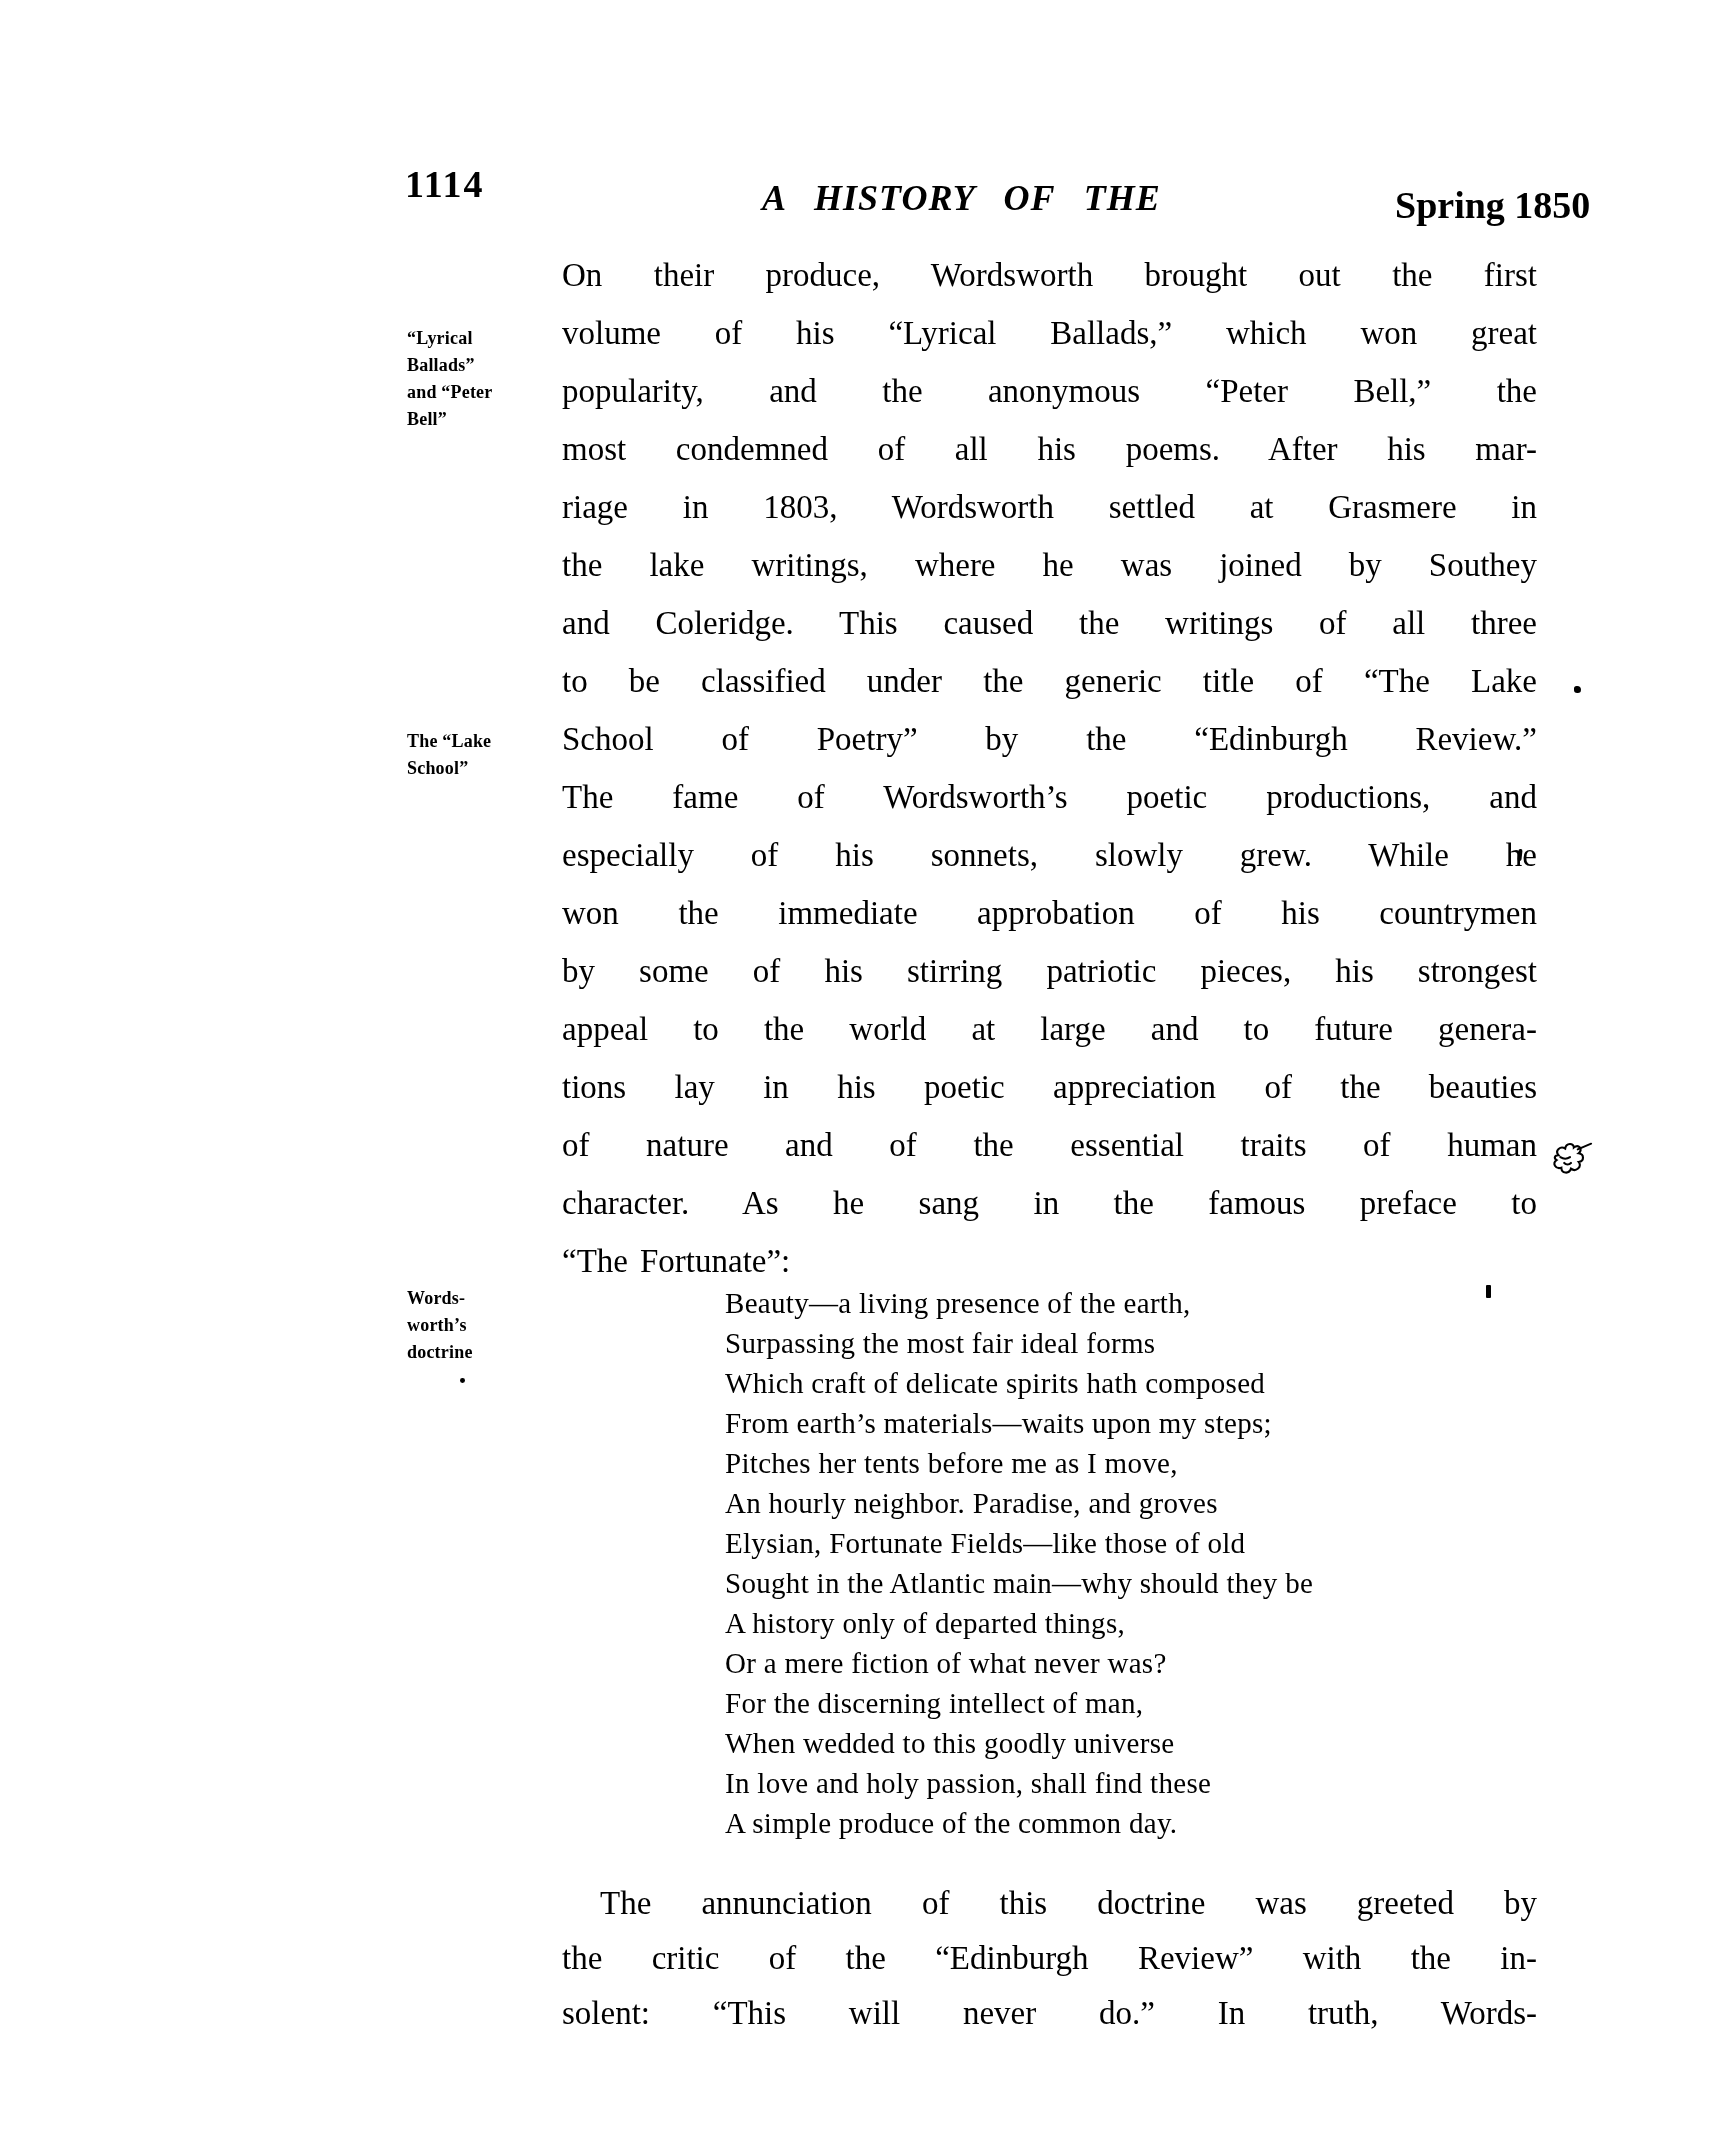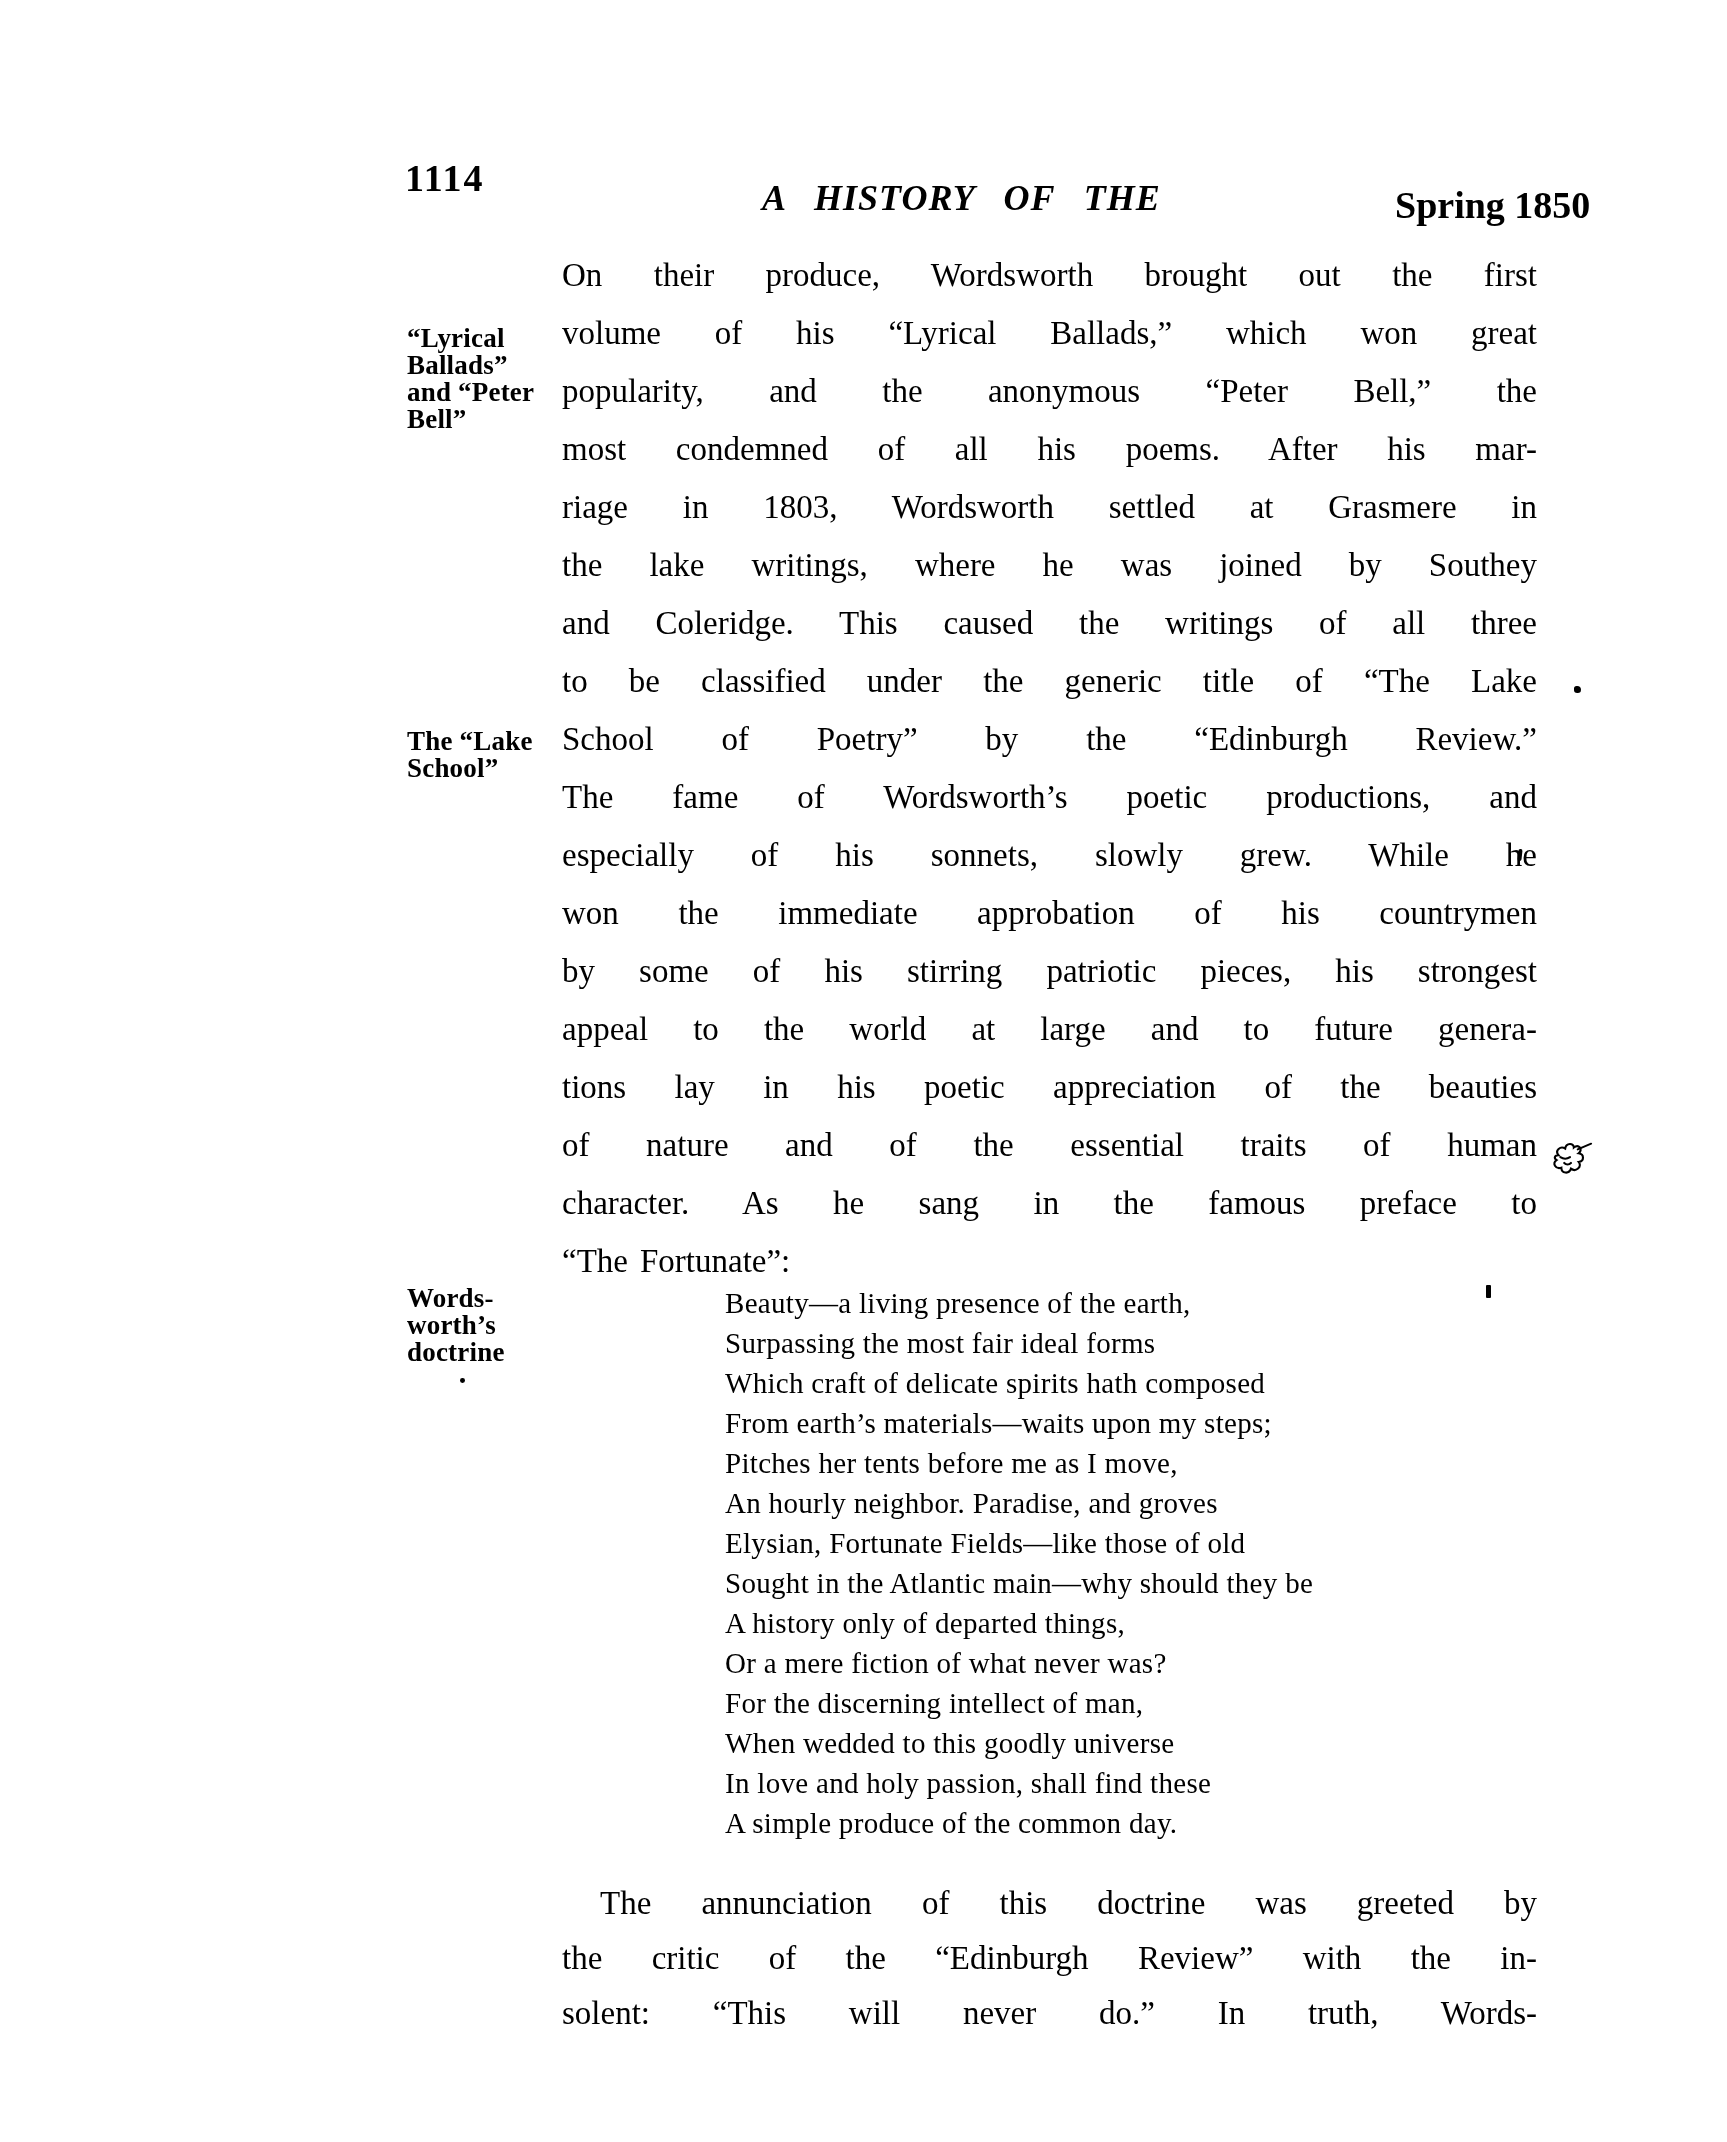--- a/index.html
+++ b/index.html
@@ -7,36 +7,36 @@
     position:relative;
     width:1727px;height:2142px;
     background:#ffffff;
     color:#000000;
     font-family:"Liberation Serif","DejaVu Serif",serif;
     overflow:hidden;
     margin:0 auto;
   }
   
   #page-number{
-    position:absolute;left:405px;top:156px;
+    position:absolute;left:405px;top:162px;
     font-size:38px;font-weight:bold;letter-spacing:1.9px;
   }
   #running-title{
     position:absolute;left:762px;top:177px;
     font-size:36px;font-style:italic;font-weight:bold;
     word-spacing:19px;letter-spacing:1px;white-space:nowrap;text-align:right;
   }
   #issue-date{
     position:absolute;left:1395px;top:183px;
     font-size:38px;font-weight:bold;white-space:nowrap;
   }
   
   .mnote{
     position:absolute;left:407px;width:168px;
-    font-size:27px;font-weight:bold;line-height:27px;
+    font-size:18px;font-weight:bold;line-height:27px;
     letter-spacing:0.2px;
   }
   #mnote-1{top:325px;}
   #mnote-2{top:728px;}
   #mnote-3{top:1285px;}
   
   .bodycol{
     position:absolute;left:562px;width:975px;
   }
   #para1{top:246px;font-size:33px;line-height:58px;}

